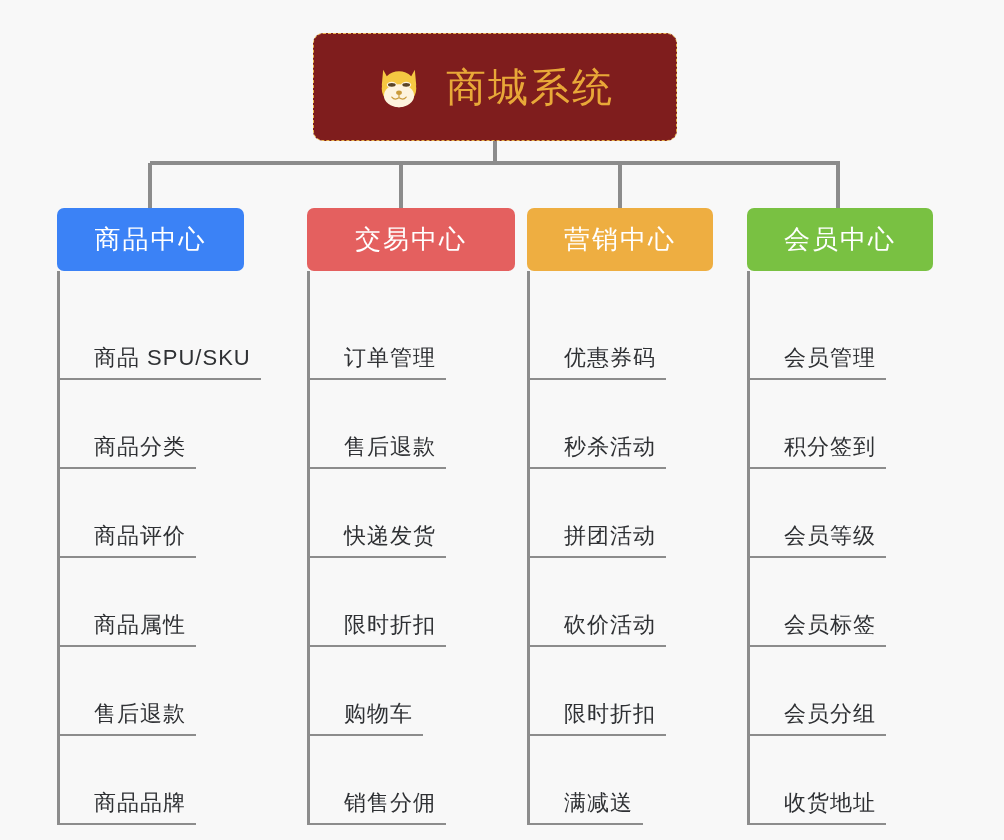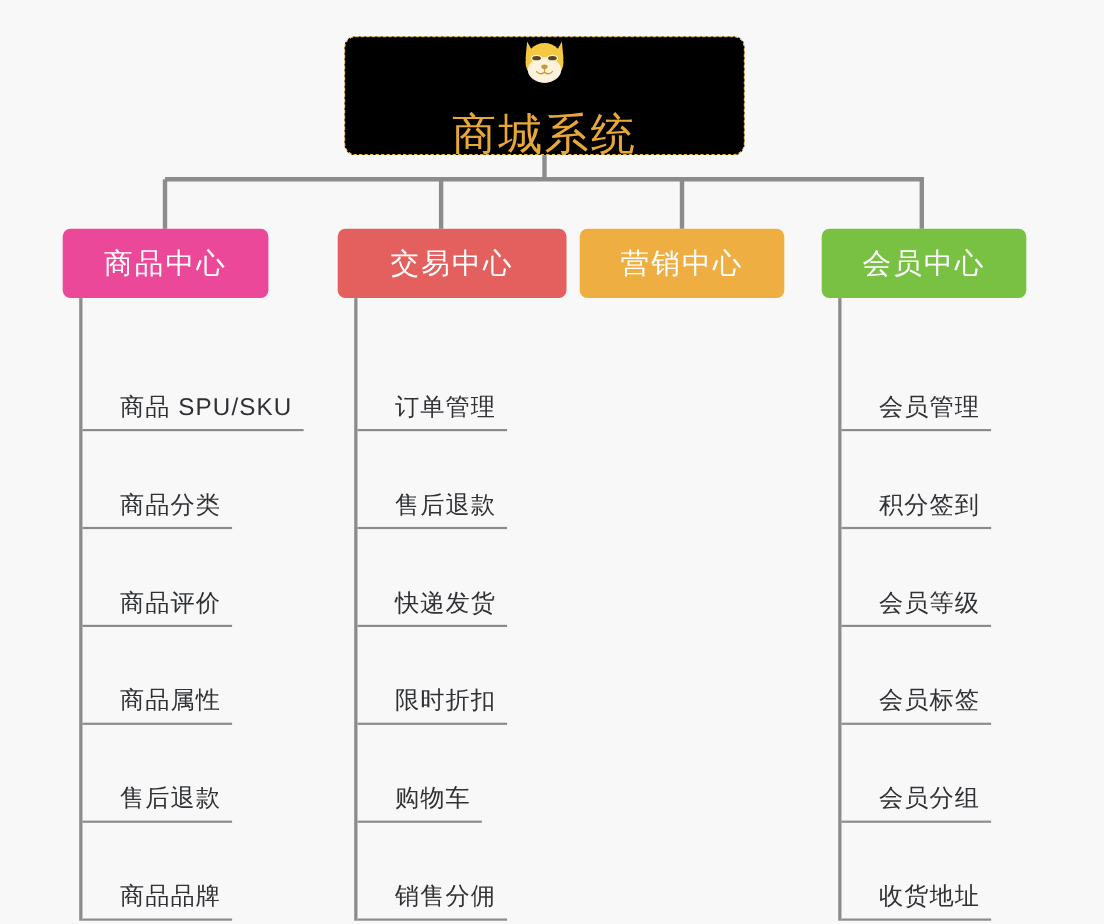--- a/index.html
+++ b/index.html
@@ -22,29 +22,28 @@
     height: 840px;
   }
 
   
   .root-node {
     position: absolute;
     left: 313px;
     top: 33px;
     width: 364px;
     height: 108px;
-    background: #000000;
+    background: #7f1d1d;
     border: 1px dashed #e9b44c;
     border-radius: 10px;
     box-sizing: border-box;
     display: flex;
     align-items: center;
     justify-content: center;
     gap: 24px;
-    flex-direction: column;
   }
   .root-icon {
     width: 46px;
     height: 46px;
     flex: 0 0 auto;
     display: block;
   }
   .root-title {
     font-size: 40px;
     line-height: 1;
@@ -86,22 +85,21 @@
   }
   .col-0 .cat-box { width: 187px; }
   .col-1 .cat-box { width: 208px; }
   .col-2 .cat-box { width: 186px; text-align: right; }
   .col-3 .cat-box { width: 186px; justify-content: center; }
 
   
   .leaf-list {
     margin-top: 0;
     border-left: 3px solid #8c8c8c;
-    margin-left: 15px;
-    padding-top: 32px;
+    padding-top: 20px;
     padding-bottom: 0;
   }
   .leaf-item {
     height: 89px;
     box-sizing: border-box;
     display: flex;
     align-items: flex-end;
     padding-left: 0;
   }
   .leaf-label {
@@ -141,21 +139,21 @@
       <ellipse cx="42" cy="29" rx="7" ry="4.2" fill="#fdf3dd"></ellipse>
       <ellipse cx="22" cy="29" rx="5.4" ry="2.6" fill="#5a4526"></ellipse>
       <ellipse cx="42" cy="29" rx="5.4" ry="2.6" fill="#5a4526"></ellipse>
       <ellipse cx="32" cy="40" rx="4" ry="3" fill="#c99a3a"></ellipse>
       <path d="M32 43 v4 M32 47 q-6 4 -10 -1 M32 47 q6 4 10 -1" stroke="#c99a3a" stroke-width="1.6" fill="none" stroke-linecap="round"></path>
     </svg>
     <div class="root-title">商城系统</div>
   </div>
 
   <div class="column col-0">
-    <div class="cat-box" style="background:#ec4899">
+    <div class="cat-box" style="background:#3b82f6">
       <span>商品中心</span>
     </div>
     <div class="leaf-list">
       <div class="leaf-item">
         <span class="leaf-label">商品 SPU/SKU</span>
       </div>
       <div class="leaf-item">
         <span class="leaf-label">商品分类</span>
       </div>
       <div class="leaf-item">
@@ -196,20 +194,40 @@
       <div class="leaf-item">
         <span class="leaf-label">销售分佣</span>
       </div>
     </div>
   </div>
 
   <div class="column col-2">
     <div class="cat-box" style="background:#eeae41">
       <span>营销中心</span>
     </div>
+    <div class="leaf-list">
+      <div class="leaf-item">
+        <span class="leaf-label">优惠券码</span>
+      </div>
+      <div class="leaf-item">
+        <span class="leaf-label">秒杀活动</span>
+      </div>
+      <div class="leaf-item">
+        <span class="leaf-label">拼团活动</span>
+      </div>
+      <div class="leaf-item">
+        <span class="leaf-label">砍价活动</span>
+      </div>
+      <div class="leaf-item">
+        <span class="leaf-label">限时折扣</span>
+      </div>
+      <div class="leaf-item">
+        <span class="leaf-label">满减送</span>
+      </div>
+    </div>
   </div>
 
   <div class="column col-3">
     <div class="cat-box" style="background:#79c142">
       <span>会员中心</span>
     </div>
     <div class="leaf-list">
       <div class="leaf-item">
         <span class="leaf-label">会员管理</span>
       </div>

